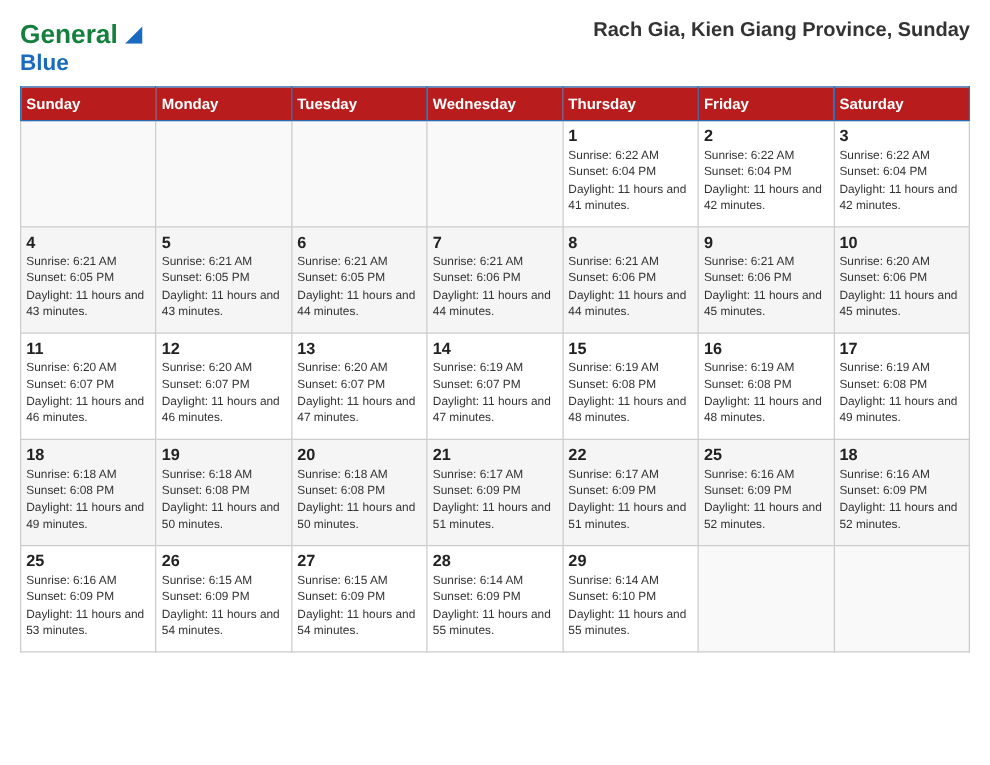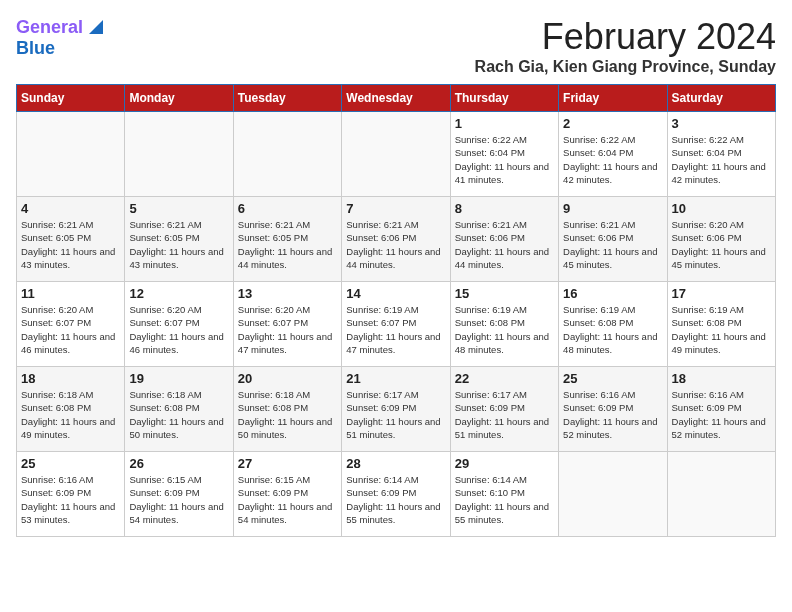--- a/index.html
+++ b/index.html
@@ -15,23 +15,23 @@
       justify-content: space-between;
       align-items: flex-start;
       margin-bottom: 8px;
     }
     .logo {
       display: flex;
       flex-direction: column;
       align-items: flex-start;
     }
     .logo-general {
-      font-size: 18px;
-      font-weight: bold;
-      color: #8b5cf6;
+      font-size: 21px;
+      font-weight: bold;
+      color: #15803d;
     }
     .logo-blue {
       font-size: 18px;
       font-weight: bold;
       color: #1a6bbf;
       text-align: center;
     }
     .logo-row {
       display: flex;
       align-items: center;
@@ -102,21 +102,20 @@
         <svg width="18" height="18" viewBox="0 0 18 18">
           <polygon points="4,18 18,18 18,4" fill="#1a6bbf"></polygon>
         </svg>
       </span>
     </div>
     <div>
       <span class="logo-blue">Blue</span>
     </div>
   </div>
   <div class="title-section">
-    <div class="month-year">February 2024</div>
     <div class="location">Rach Gia, Kien Giang Province, Sunday</div>
   </div>
 </div>
 
 <table>
   <thead>
     <tr id="header-row">
         <th>Sunday</th>
         <th>Monday</th>
         <th>Tuesday</th>

